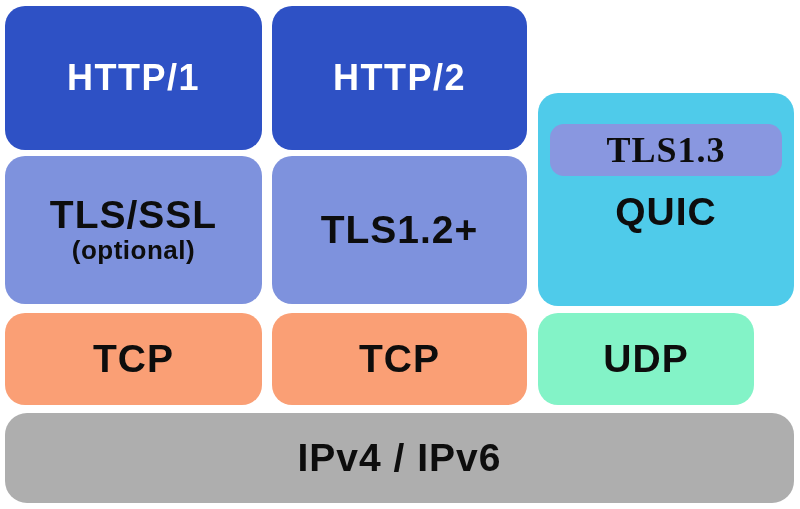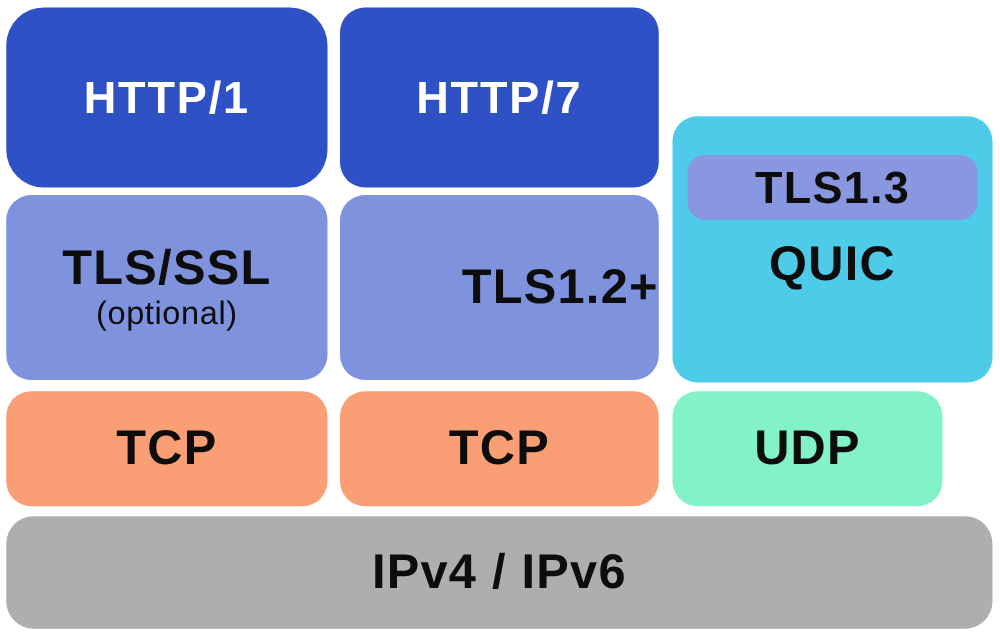--- a/index.html
+++ b/index.html
@@ -33,49 +33,50 @@
     letter-spacing: 1.5px;
   }
   .big-label {
     font-size: 39px;
     font-weight: 600;
     letter-spacing: 1px;
     line-height: 1.05;
   }
   .sub-label {
     font-size: 26px;
-    font-weight: 400;
+    font-weight: 700;
     letter-spacing: 0.5px;
     line-height: 1.1;
   }
   
-  .b-http1 { left: 5px;  top: 6px;   width: 257px; height: 144px; background: var(--app-blue); border-radius: 30px; }
+  .b-http1 { left: 5px;  top: 6px;   width: 257px; height: 144px; background: var(--app-blue); }
   .b-tls1  { left: 5px;  top: 156px; width: 257px; height: 148px; background: var(--tls-periwinkle); }
   .b-tcp1  { left: 5px;  top: 313px; width: 257px; height: 92px;  background: var(--tcp-salmon); }
   
   .b-http2 { left: 272px; top: 6px;   width: 255px; height: 144px; background: var(--app-blue); }
-  .b-tls2  { left: 272px; top: 156px; width: 255px; height: 148px; background: var(--tls-periwinkle); align-items: flex-end; }
+  .b-tls2  { left: 272px; top: 156px; width: 255px; height: 148px; background: var(--tls-periwinkle); }
   .b-tcp2  { left: 272px; top: 313px; width: 255px; height: 92px;  background: var(--tcp-salmon); }
   
   .b-http3 { left: 538px; top: 5px;   width: 256px; height: 78px;  background: var(--app-blue); }
   .b-quic  {
     left: 538px; top: 93px; width: 256px; height: 213px;
     background: var(--quic-cyan);
     justify-content: flex-start;
   }
   .b-tls13 {
     margin-top: 31px;
     width: 232px;
     height: 52px;
     border-radius: 14px;
     background: var(--tls13-fill);
     display: flex;
     align-items: center;
     justify-content: center;
     flex: none;
+    font-family: Liberation Serif, serif;
   }
   .tls13-label {
     font-size: 36px;
     font-weight: 600;
     letter-spacing: 1px;
   }
   .quic-label-wrap {
     flex: 1;
     display: flex;
     justify-content: center;
@@ -95,21 +96,21 @@
   </div>
   <div class="block b-tls1">
     <span class="big-label">TLS/SSL</span>
     <span class="sub-label">(optional)</span>
   </div>
   <div class="block b-tcp1">
     <span class="big-label">TCP</span>
   </div>
 
   <div class="block b-http2">
-    <span class="app-label">HTTP/7</span>
+    <span class="app-label">HTTP/2</span>
   </div>
   <div class="block b-tls2">
     <span class="big-label">TLS1.2+</span>
   </div>
   <div class="block b-tcp2">
     <span class="big-label">TCP</span>
   </div>
 
   <div class="block b-quic">
     <div class="b-tls13">

